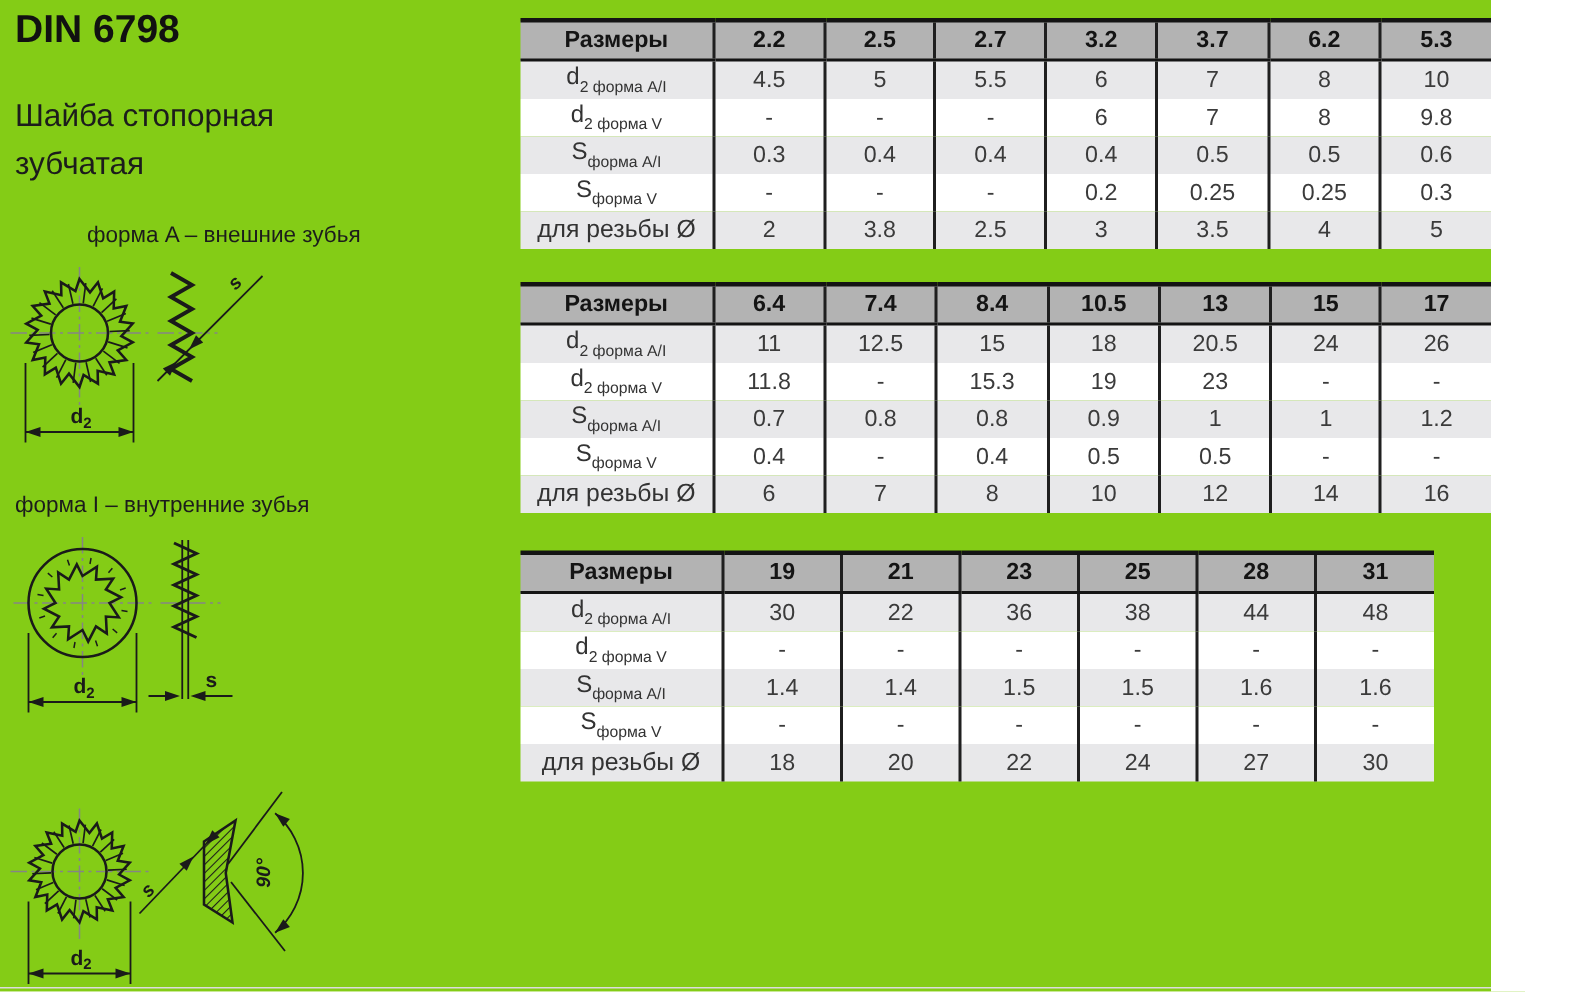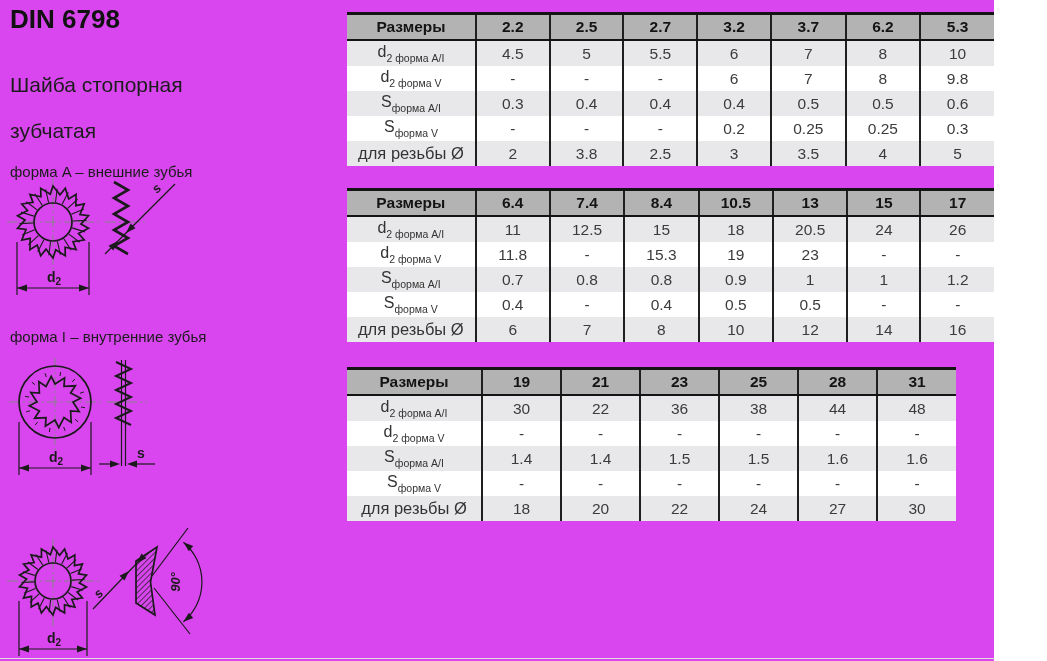--- a/index.html
+++ b/index.html
@@ -1,24 +1,24 @@
 <!DOCTYPE html>
 <html><head>
 <meta charset="utf-8">
 <style>
   html,body{margin:0;padding:0;background:#ffffff;}
   .page{
-    position:relative;width:994px;height:661px;background:#d946ef;overflow:hidden;
+    position:relative;width:994px;height:661px;background:#84cc16;overflow:hidden;
     font-family:"Liberation Sans",sans-serif;color:#1a1a1a;
   }
   
   .title{position:absolute;left:10px;top:4px;font-size:26px;font-weight:700;color:#111;}
-  .subtitle{position:absolute;left:10px;top:62px;width:215px;font-size:21px;line-height:46px;color:#1c1c1c;}
+  .subtitle{position:absolute;left:10px;top:62px;width:215px;font-size:21px;line-height:32px;color:#1c1c1c;}
   .fig-caption{position:absolute;left:10px;font-size:15px;color:#1c1c1c;white-space:nowrap;}
-  .cap-a{top:163px;}
+  .cap-a{top:148px;margin-left:48px;}
   .cap-i{top:328px;}
   .cap-v{top:496px;}
   .fig-svg{position:absolute;left:5px;}
   .svg-a{top:168px;}
   .svg-i{top:348px;}
   .svg-v{top:515px;}
   
   .ln{fill:none;stroke:#1a1a1a;stroke-width:1.7;}
   .thin{fill:none;stroke:#1a1a1a;stroke-width:1.2;}
   .cl{fill:none;stroke:#858585;stroke-width:1;stroke-dasharray:11 3 2 3;}

